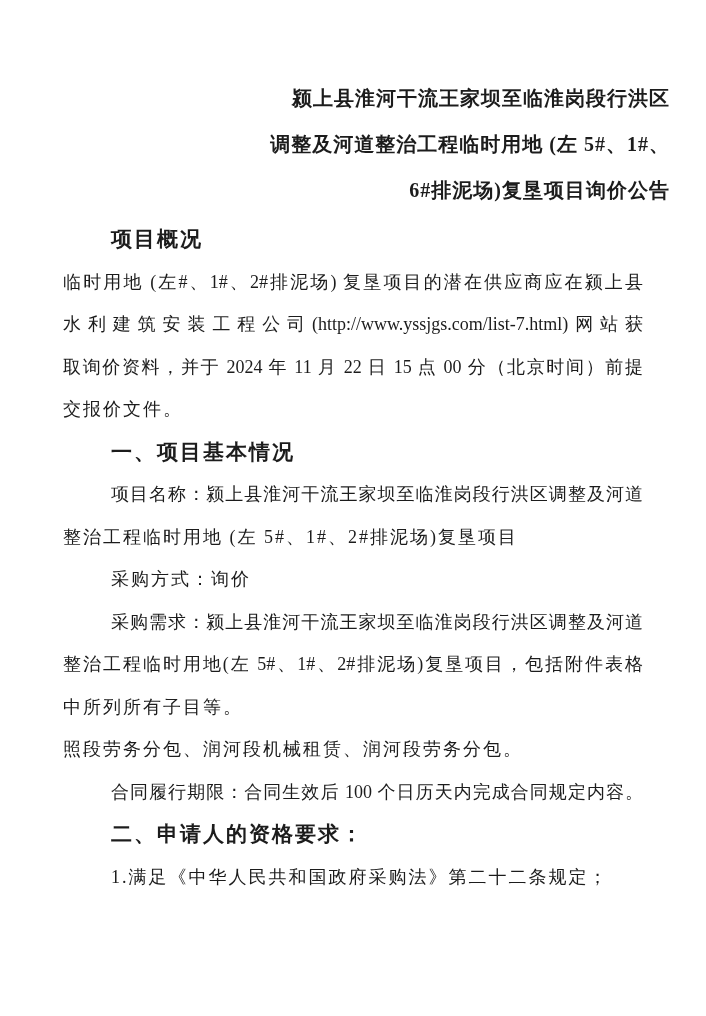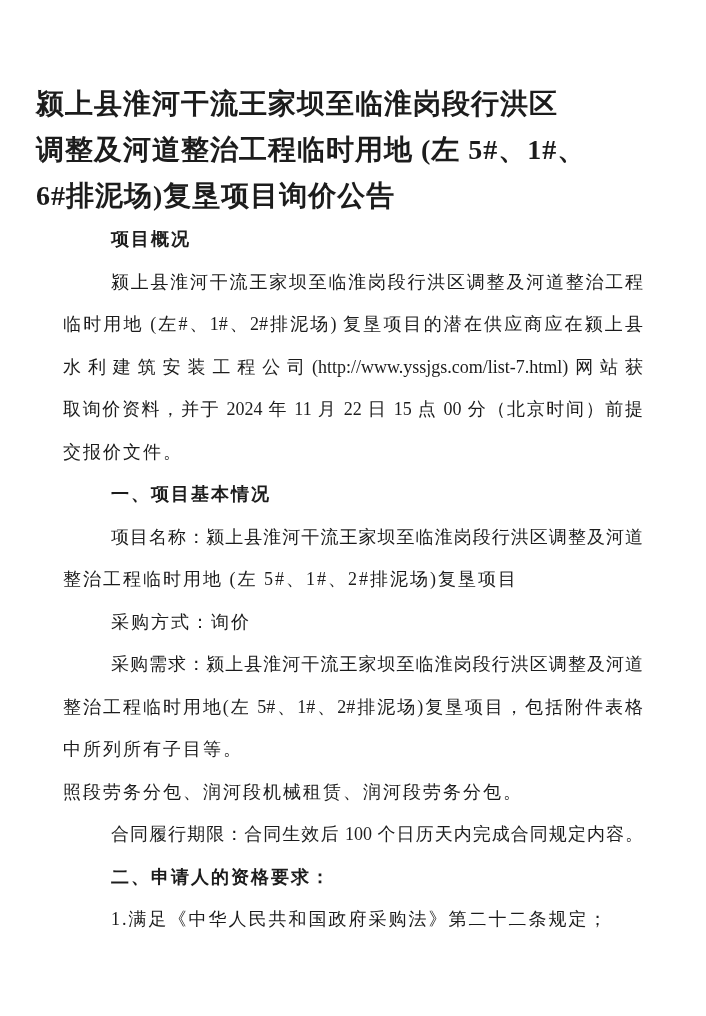--- a/index.html
+++ b/index.html
@@ -13,24 +13,24 @@
     height: 1016px;
     background: #ffffff;
     color: #1c1c1c;
     overflow: hidden;
   }
   .title-block {
     position: absolute;
     top: 62px;
     left: 36px;
     right: 36px;
-    text-align: left;
+    text-align: right;
     font-family: "Liberation Serif", "DejaVu Serif", serif;
     font-weight: bold;
-    font-size: 28px;
+    font-size: 20px;
     line-height: 46px;
     letter-spacing: 1px;
   }
   .content {
     position: absolute;
     top: 218px;
     left: 63px;
     right: 63px;
     font-family: "Liberation Sans", "DejaVu Sans", sans-serif;
     font-size: 18px;
@@ -43,38 +43,37 @@
   .line.full {
     letter-spacing: normal;
     text-align-last: justify;
   }
   .line.indent {
     text-indent: 48px;
   }
   .line.heading {
     font-weight: bold;
     letter-spacing: 2px;
-    font-size: 18px;
+    font-size: 21px;
   }
   .line.para {
     font-family: "Liberation Serif", "DejaVu Serif", serif;
   }
 </style>
 </head>
 <body>
 
 <div class="page">
   <h1 class="title-block" id="title-container">
       <div class="title-line">颍上县淮河干流王家坝至临淮岗段行洪区</div>
       <div class="title-line">调整及河道整治工程临时用地 (左 5#、1#、</div>
       <div class="title-line">6#排泥场)复垦项目询价公告</div>
     </h1>
   <div class="content" id="content-container">
       <div class="line heading indent">项目概况</div>
-      <div class="line para indent full">颍上县淮河干流王家坝至临淮岗段行洪区调整及河道整治工程</div>
       <div class="line para full">临时用地 (左#、1#、2#排泥场) 复垦项目的潜在供应商应在颍上县</div>
       <div class="line para full">水利建筑安装工程公司(http://www.yssjgs.com/list-7.html)网站获</div>
       <div class="line para full">取询价资料，并于 2024 年 11 月 22 日 15 点 00 分（北京时间）前提</div>
       <div class="line para">交报价文件。</div>
       <div class="line heading indent">一、项目基本情况</div>
       <div class="line para indent full">项目名称：颍上县淮河干流王家坝至临淮岗段行洪区调整及河道</div>
       <div class="line para">整治工程临时用地 (左 5#、1#、2#排泥场)复垦项目</div>
       <div class="line para indent">采购方式：询价</div>
       <div class="line para indent full">采购需求：颍上县淮河干流王家坝至临淮岗段行洪区调整及河道</div>
       <div class="line para full">整治工程临时用地(左 5#、1#、2#排泥场)复垦项目，包括附件表格</div>

